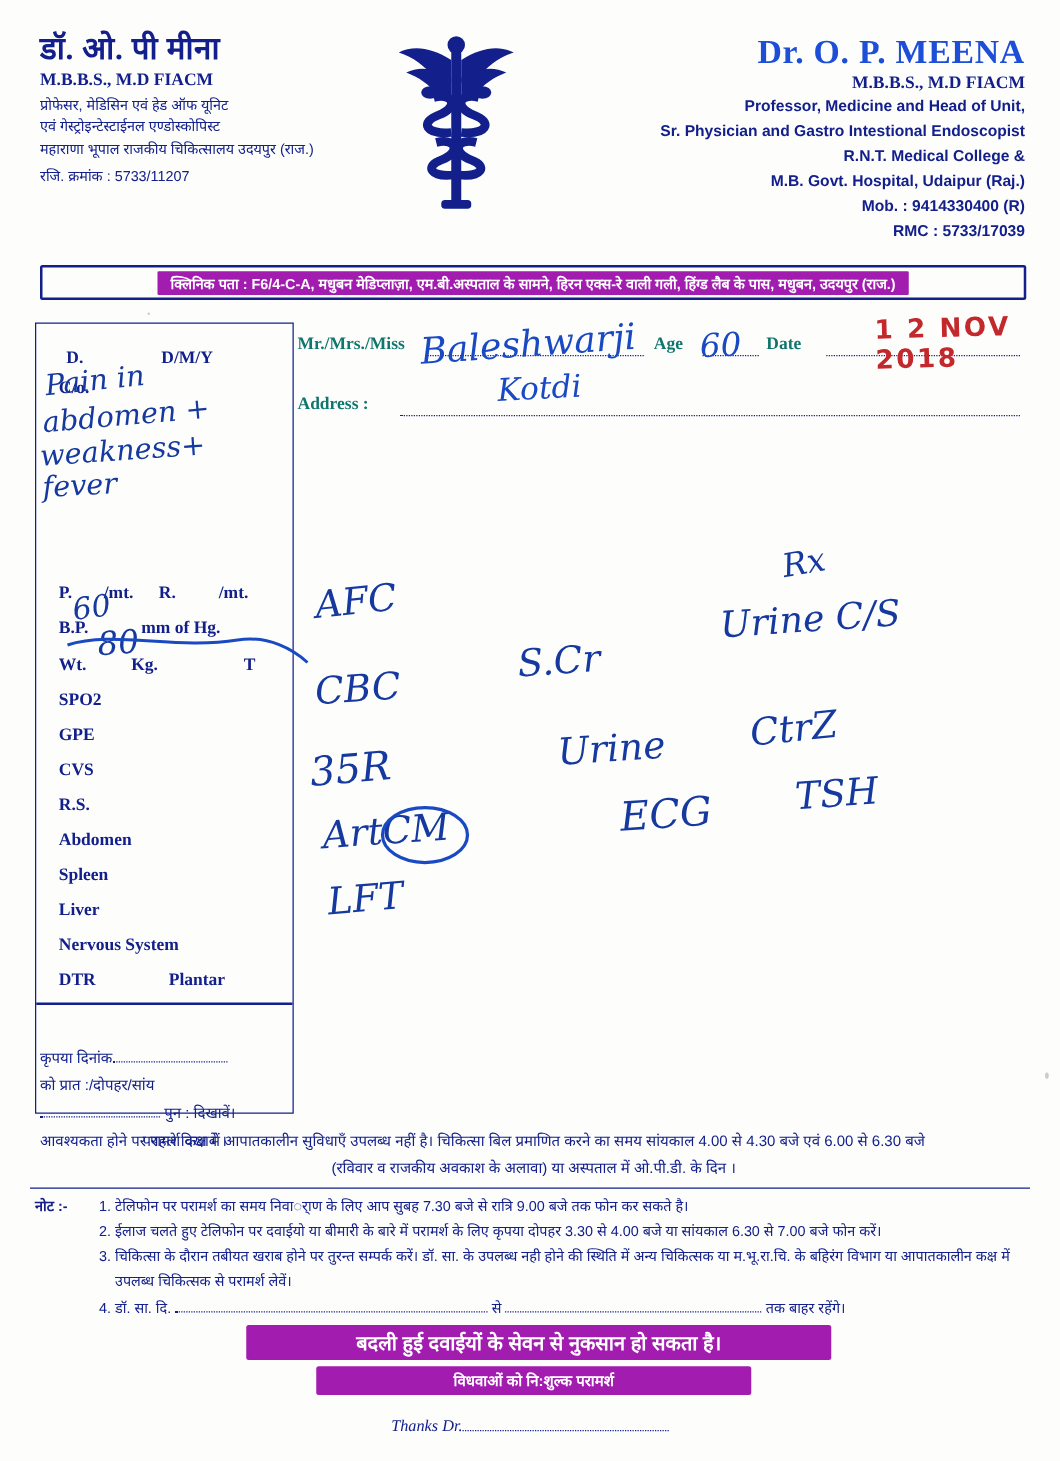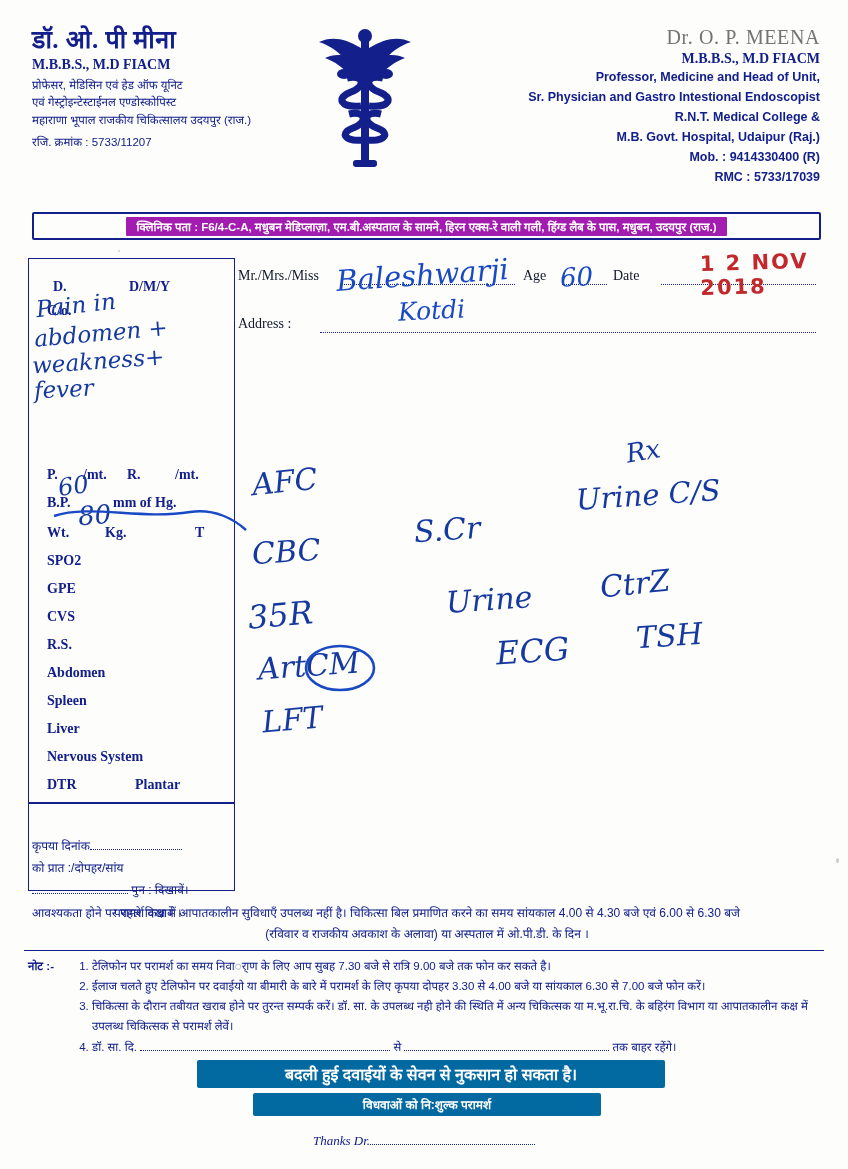--- a/index.html
+++ b/index.html
@@ -28,21 +28,21 @@
     font-weight:bold; font-size:14px; color:#13208c; margin-top:3px;
   }
   .hdr-left .ln {
     font-family:"Liberation Sans", sans-serif;
     font-size:11.5px; color:#13208c; line-height:1.55;
   }
   .hdr-left .ln.sp { margin-top:4px; }
   .hdr-right { position:absolute; right:28px; top:0; width:430px; text-align:right; }
   .hdr-right .name-en {
     font-family:"Liberation Serif", serif;
-    font-weight:normal; font-size:20px; color:#737373; letter-spacing:0.6px;
+    font-weight:bold; font-size:27px; color:#1d4ed8; letter-spacing:0.6px;
   }
   .hdr-right .deg-en {
     font-family:"Liberation Serif", serif;
     font-weight:bold; font-size:14px; color:#13208c; margin-top:2px;
   }
   .hdr-right .ln {
     font-size:12.5px; font-weight:bold; color:#13208c; line-height:1.6;
   }
   .caduceus { position:absolute; left:300px; top:-4px; width:130px; text-align:center; }
   .caduceus svg { display:block; margin:0 auto; }
@@ -62,21 +62,21 @@
   .clin-box {
     position:absolute; left:28px; top:258px; width:205px; height:631px;
     border:1.5px solid #13208c;
   }
   .clin-box .row { position:absolute; font-family:"Liberation Serif", serif; font-weight:bold; font-size:14px; color:#13208c; }
   .clin-box .sep { position:absolute; left:0; width:205px; height:1.5px; background:#13208c; }
 
   .hindi-foot { position:absolute; left:32px; top:835px; width:200px; font-size:12px; line-height:1.85; color:#13208c; }
 
   
-  .field { position:absolute; font-family:"Liberation Serif", serif; font-weight:normal; font-size:14px; color:#0f172a; }
+  .field { position:absolute; font-family:"Liberation Serif", serif; font-weight:bold; font-size:14px; color:#0f766e; }
   .dots { position:absolute; border-bottom:1.5px dotted #13208c; height:0; }
 
   
   .hw {
     position:absolute;
     font-family:"DejaVu Serif", serif;
     color:#1a49c4;
     font-style:italic;
     white-space:nowrap;
   }
@@ -95,21 +95,21 @@
   .foot-para {
     position:absolute; left:36px; top:903px; width:782px;
     text-align:center; font-size:12px; color:#13208c; line-height:1.75;
   }
   .foot-rule { position:absolute; left:24px; top:950px; width:800px; height:1px; background:#13208c; }
   .notes { position:absolute; left:28px; top:956px; width:800px; font-size:11.5px; color:#13208c; line-height:1.75; }
   .notes .nh { font-weight:bold; }
   .notes ol { margin:0; padding-left:34px; }
   .notes li { margin:0; padding:0; }
   .banner {
-    position:absolute; background:#0369a1; color:#fff; font-weight:bold;
+    position:absolute; background:#a21caf; color:#fff; font-weight:bold;
     text-align:center; padding:3px 14px; border-radius:2px;
   }
   .thanks {
     position:absolute; left:0; top:1133px; width:848px; text-align:center;
     font-family:"Liberation Serif", serif; font-style:italic; font-size:13px; color:#13208c;
   }
   .thanks .dl { display:inline-block; border-bottom:1.5px dotted #13208c; width:165px; }
   .speck { position:absolute; background:#caccd4; border-radius:50%; }
 </style>
 </head>

